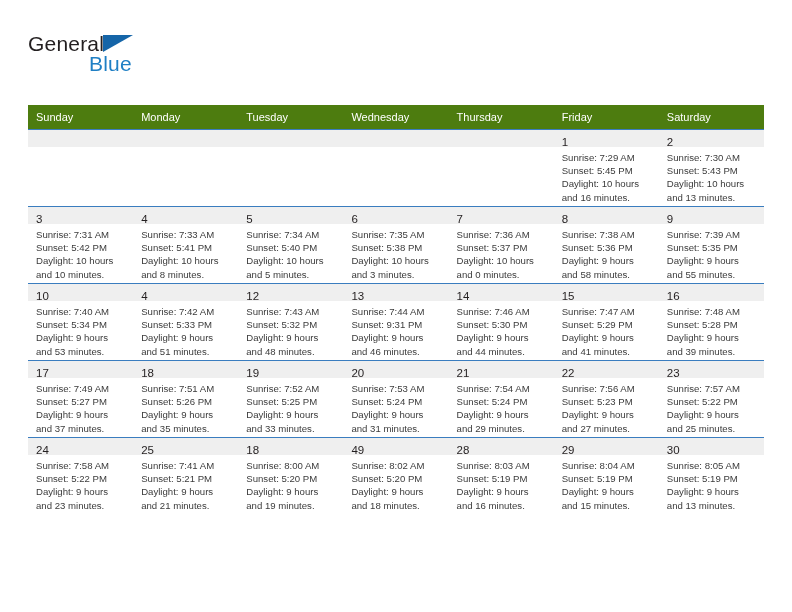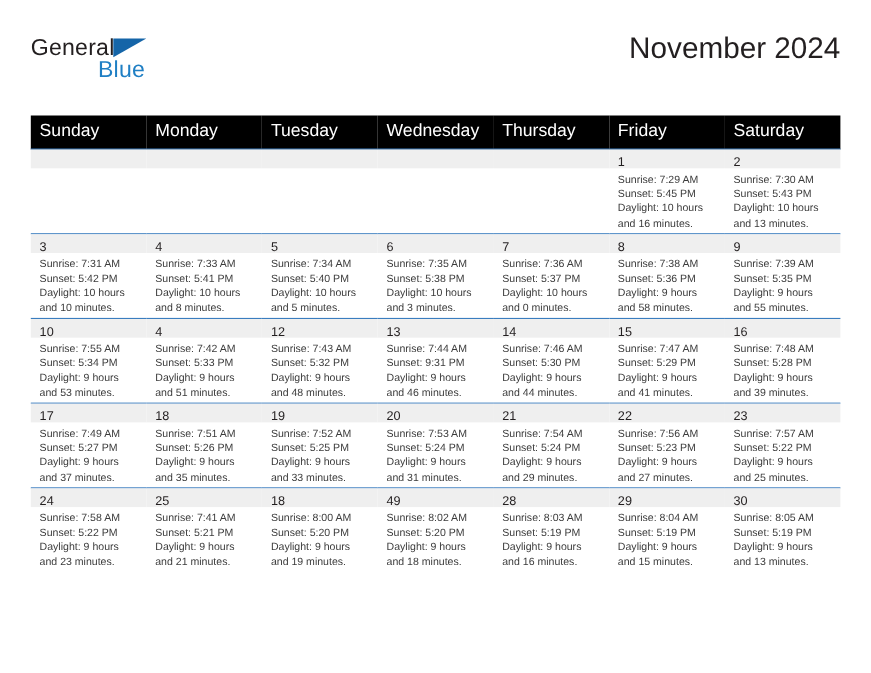--- a/index.html
+++ b/index.html
@@ -86,23 +86,23 @@
   
   .calendar {
     position: absolute;
     left: 28px;
     top: 105px;
     width: 736px;
     border-collapse: collapse;
     table-layout: fixed;
   }
   .calendar th {
-    background: #000000;
+    background: #4d7c0f;
     color: #ffffff;
-    font-size: 16px;
+    font-size: 11px;
     font-weight: normal;
     text-align: left;
     padding: 6px 0 6px 8px;
     height: 12px;
     border: none;
   }
   .calendar td {
     vertical-align: top;
     padding: 0;
     border-top: 1px solid #3a7dbf;
@@ -142,21 +142,20 @@
 
 <div class="page">
 
   <div class="header">
     <div class="brand">
       <span class="brand-general">General</span>
       <span class="brand-triangle"></span>
       <span class="brand-blue">Blue</span>
     </div>
     <div class="title-block">
-      <div class="cal-title">November 2024</div>
     </div>
   </div>
 
   <table class="calendar">
     <thead>
       <tr>
         <th>Sunday</th>
         <th>Monday</th>
         <th>Tuesday</th>
         <th>Wednesday</th>
@@ -292,21 +291,21 @@
                 <div>and 55 minutes.</div>
               </div>
             </div>
           </td>
         </tr>
         <tr>
           <td>
             <div class="cell-inner">
               <div class="daynum-band"><span class="daynum">10</span></div>
               <div class="details">
-                <div>Sunrise: 7:55 AM</div>
+                <div>Sunrise: 7:40 AM</div>
                 <div>Sunset: 5:34 PM</div>
                 <div>Daylight: 9 hours</div>
                 <div>and 53 minutes.</div>
               </div>
             </div>
           </td>
           <td>
             <div class="cell-inner">
               <div class="daynum-band"><span class="daynum">4</span></div>
               <div class="details">

